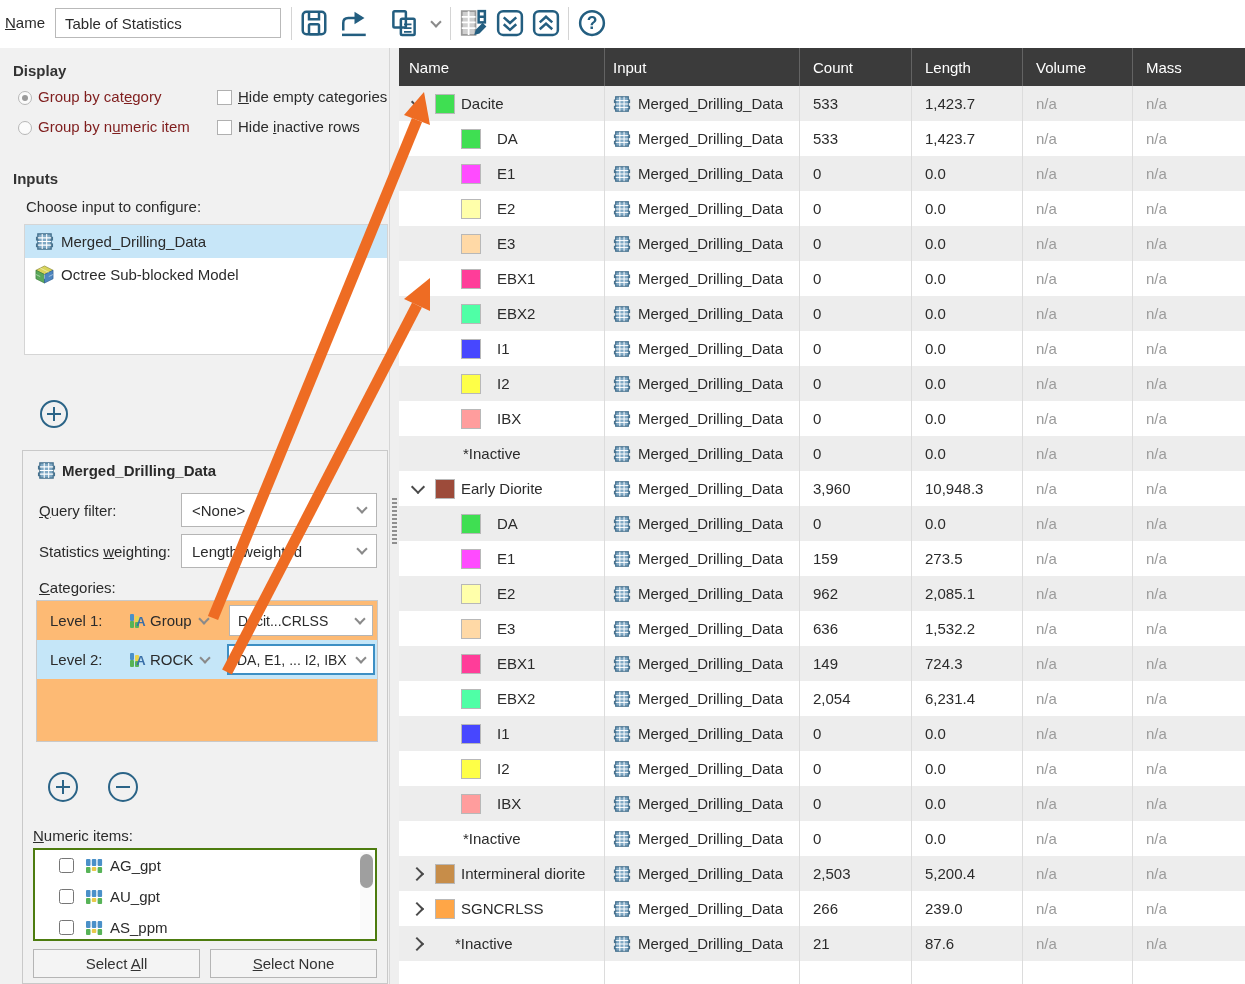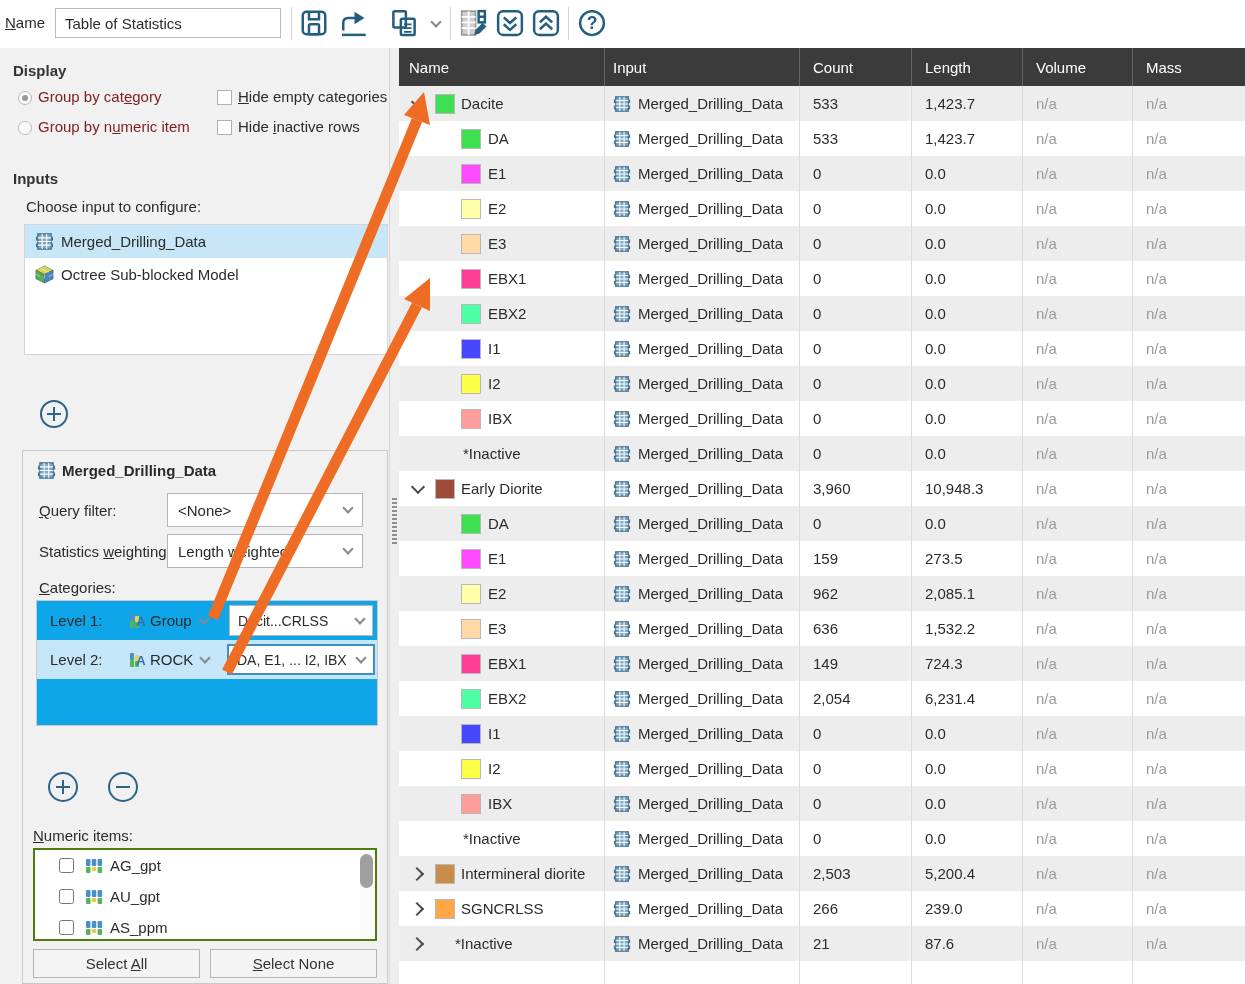--- a/index.html
+++ b/index.html
@@ -45,25 +45,25 @@
   .circle-btn .bar-v { position:absolute; top:5px; left:50%; margin-left:-1px; height:14px; width:2px; background:#2b6487; }
   #cat-add-btn { left:48px; top:724px; width:30px; height:30px; }
   #cat-remove-btn { left:108px; top:724px; width:30px; height:30px; }
   #cat-add-btn .bar-h, #cat-remove-btn .bar-h { left:6px; width:14px; }
   #cat-add-btn .bar-v { top:6px; height:14px; }
 
   #config-panel { position:absolute; left:22px; top:402px; width:366px; height:534px; border:1px solid #c9c9c9; }
   #config-header { position:absolute; left:14px; top:10px; display:flex; align-items:center; font-weight:bold; }
   #config-header svg { width:19px; height:19px; margin-right:6px; }
   .form-label { position:absolute; left:16px; white-space:nowrap; }
-  .dropdown { position:absolute; left:144px; width:196px; height:34px; background:#fff; border:1px solid #b5b5b5; display:flex; align-items:center; padding:0 10px; cursor:pointer; }
+  .dropdown { position:absolute; left:158px; width:196px; height:34px; background:#fff; border:1px solid #b5b5b5; display:flex; align-items:center; padding:0 10px; cursor:pointer; }
   .dropdown .chev.dd { margin-left:auto; }
   #qf-dropdown { top:42px; }
   #sw-dropdown { top:83px; }
-  #categories-list { position:absolute; left:13px; top:149px; width:342px; height:126px; background:#0ea5e9; border:1px solid #c9c9c9; }
+  #categories-list { position:absolute; left:13px; top:149px; width:342px; height:142px; background:#fdba74; border:1px solid #c9c9c9; }
   .level-row { height:39px; display:flex; align-items:center; position:relative; }
   .level-row.selected { background:#c5e6f8; }
   .level-label { margin-left:13px; width:78px; }
   .cat-icon { width:18px; height:18px; margin-right:4px; flex:none; }
   .col-select { display:flex; align-items:center; width:74px; cursor:pointer; }
   .col-select .chev.dd { margin-left:8px; }
   .val-select { position:absolute; left:192px; width:144px; height:31px; background:#fff; border:1px solid #b5b5b5; display:flex; align-items:center; padding:0 8px; font-size:14px; cursor:pointer; }
   .val-select.focused { border:2px solid #3d8fc4; left:190px; width:148px; }
   .val-select .chev.dd { margin-left:auto; }
 
@@ -95,21 +95,21 @@
   .tcell { display:flex; align-items:center; padding-left:13px; border-right:1px solid #dcdcdc; overflow:hidden; white-space:nowrap; }
   .c0 { width:206px; padding-left:10px; }
   .c1 { width:195px; padding-left:8px; }
   .c2 { width:112px; }
   .c3 { width:111px; }
   .c4 { width:110px; }
   .c5 { width:112px; border-right:none; }
   .expander { width:18px; margin-right:8px; display:flex; justify-content:center; flex:none; cursor:pointer; }
   .lvl1 .expander { width:44px; cursor:default; }
   .swatch { width:20px; height:20px; border:1px solid #b8b8b8; margin-right:6px; flex:none; }
-  .lvl1 .name-text { margin-left:1px; }
+  .lvl1 .name-text { margin-left:10px; }
   .no-swatch.lvl0 .name-text { margin-left:20px; }
   .no-swatch.lvl1 .name-text { margin-left:2px; }
   .tcell svg { width:18px; height:18px; margin-right:7px; flex:none; }
   .na { color:#9b9b9b; }
 
   
   #arrows { position:absolute; left:0; top:0; width:1245px; height:984px; pointer-events:none; z-index:5; }
   u { text-decoration:underline; }
 </style>
 </head>

